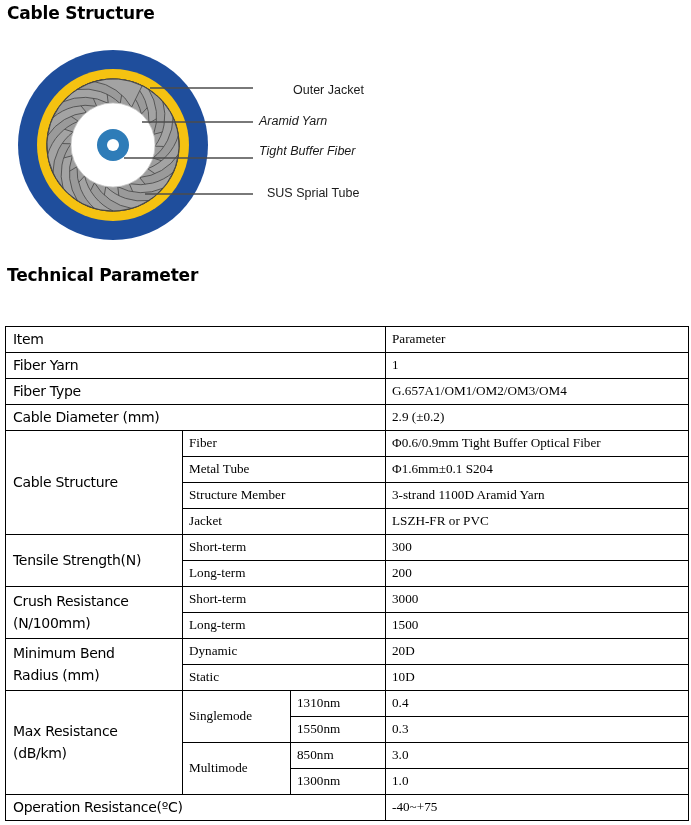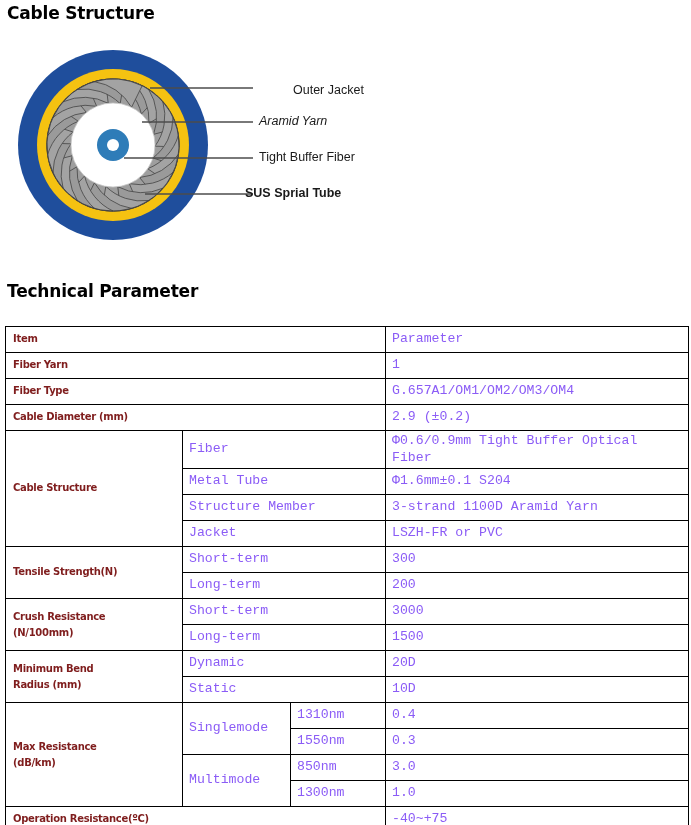--- a/index.html
+++ b/index.html
@@ -13,21 +13,21 @@
   }
   .h1{
     position:absolute;
     font-family:"DejaVu Sans", sans-serif;
     font-weight:bold;
     font-size:17px;
     letter-spacing:-0.2px;
     color:#000;
   }
   #title-cable{left:7px;top:3px;}
-  #title-tech{left:7px;top:281px;}
+  #title-tech{left:7px;top:265px;}
 
   
   #cable-diagram{
     position:absolute;left:0px;top:45px;width:420px;height:205px;
   }
   #cable-svg{display:block;}
 
   .leader-label{
     position:absolute;
     font-family:"Liberation Sans", sans-serif;
@@ -41,32 +41,32 @@
     position:absolute;
     left:5px;top:326px;
     width:683px;
     border-collapse:collapse;
     table-layout:fixed;
   }
   #spec-table td{
     border:1px solid #000;
     padding:2px 6px;
     font-size:13.2px;
-    font-family:Liberation Mono, monospace;
-    color:#8b5cf6;
+    font-family:Liberation Serif, serif;
+    color:#000000;
     vertical-align:middle;
     height:21px;
     line-height:1.25;
     overflow:hidden;
   }
   #spec-table td.item{
     font-family:"DejaVu Sans", sans-serif;
-    font-weight:bold;
-    font-size:10px;
-    color:#7f1d1d;
+    font-weight:normal;
+    font-size:14px;
+    color:#000000;
     letter-spacing:-0.3px;
     padding-left:7px;
   }
   #spec-table td.item.two-line{
     line-height:1.55;
   }
   .c1{width:177px;}
   .c2{width:108px;}
   .c3{width:95px;}
   .c4{width:303px;}
@@ -122,22 +122,22 @@
     <circle cx="113" cy="100" r="6" fill="#FFFFFF"></circle>
 
     <line x1="150" y1="43" x2="253" y2="43" stroke="#4d4d4d" stroke-width="1.3"></line>
     <line x1="142" y1="77" x2="253" y2="77" stroke="#4d4d4d" stroke-width="1.3"></line>
     <line x1="124" y1="113" x2="253" y2="113" stroke="#4d4d4d" stroke-width="1.3"></line>
     <line x1="145" y1="149" x2="253" y2="149" stroke="#4d4d4d" stroke-width="1.3"></line>
   </svg>
 
   <div class="leader-label" style="left:259px;top:38px;margin-left:34px;">Outer Jacket</div>
   <div class="leader-label" style="left:259px;top:69px;font-style:italic;">Aramid Yarn</div>
-  <div class="leader-label" style="left:259px;top:105px;">Tight Buffer Fiber</div>
-  <div class="leader-label" style="left:245px;top:141px;font-weight:bold;">SUS Sprial Tube</div>
+  <div class="leader-label" style="left:259px;top:99px;font-style:italic;">Tight Buffer Fiber</div>
+  <div class="leader-label" style="left:267px;top:141px;">SUS Sprial Tube</div>
 </div>
 
 <table id="spec-table">
   <colgroup>
     <col class="c1">
       <col class="c2">
       <col class="c3">
       <col class="c4">
   </colgroup>
   <tbody>

